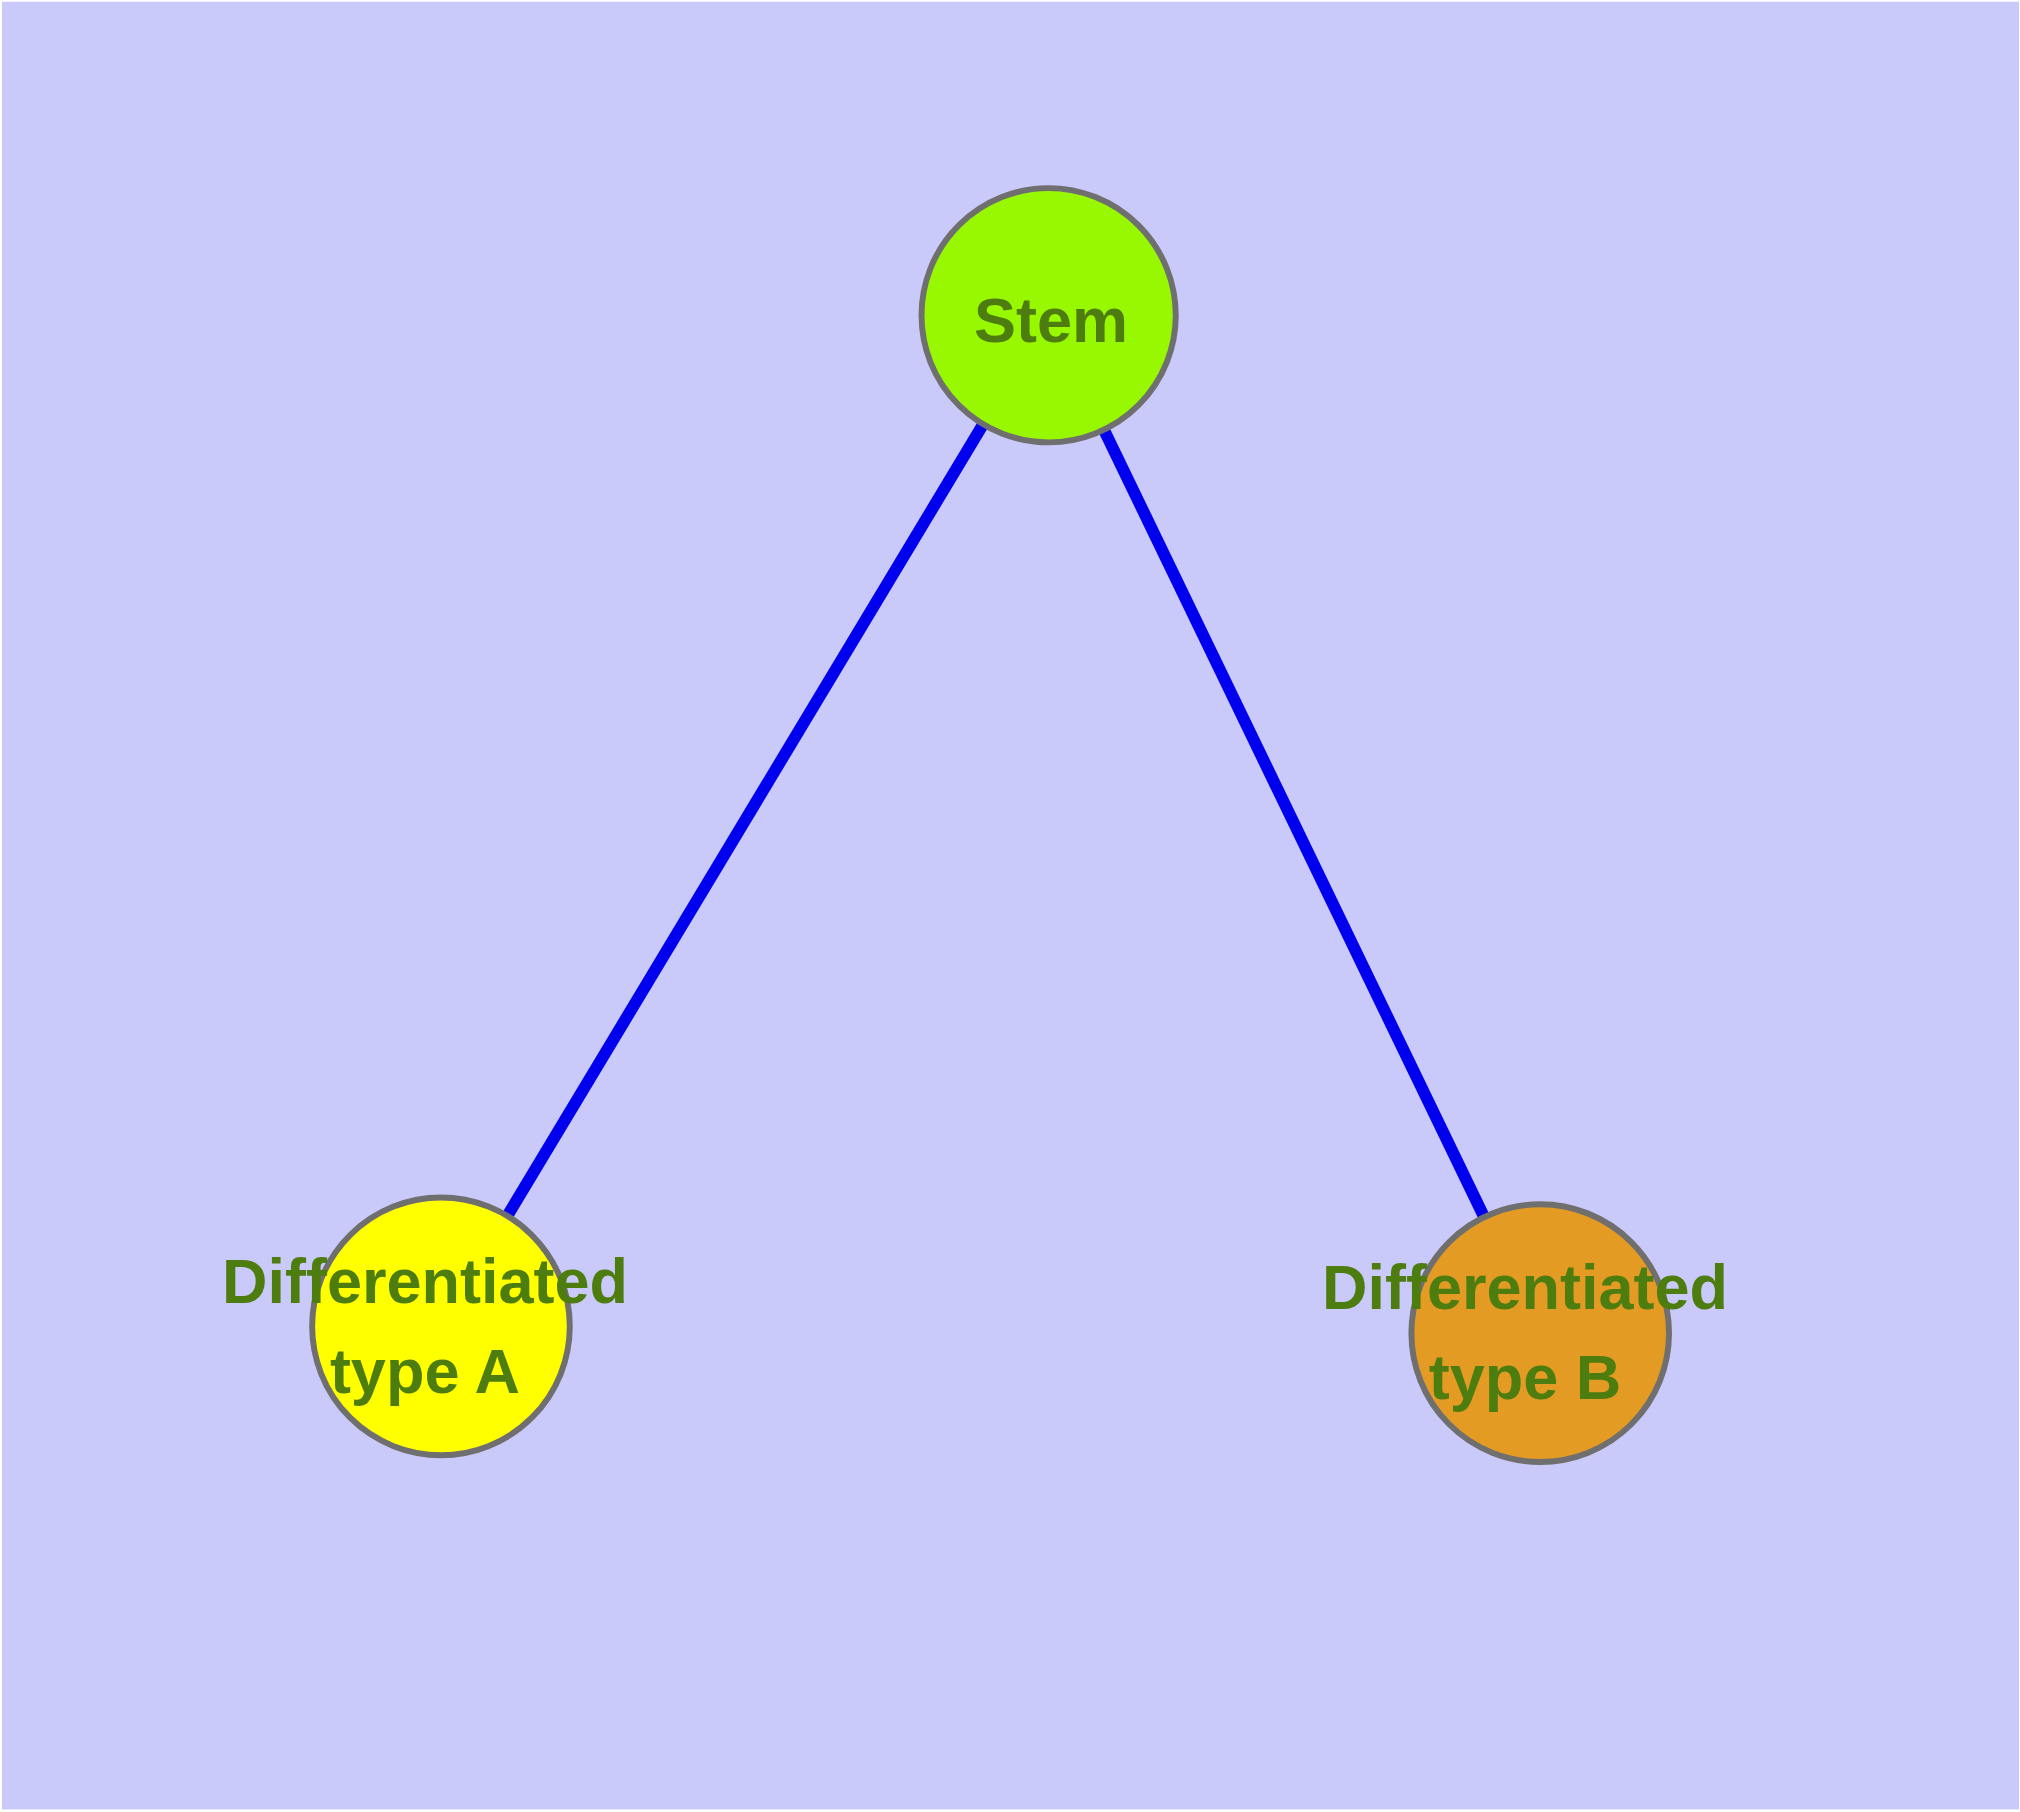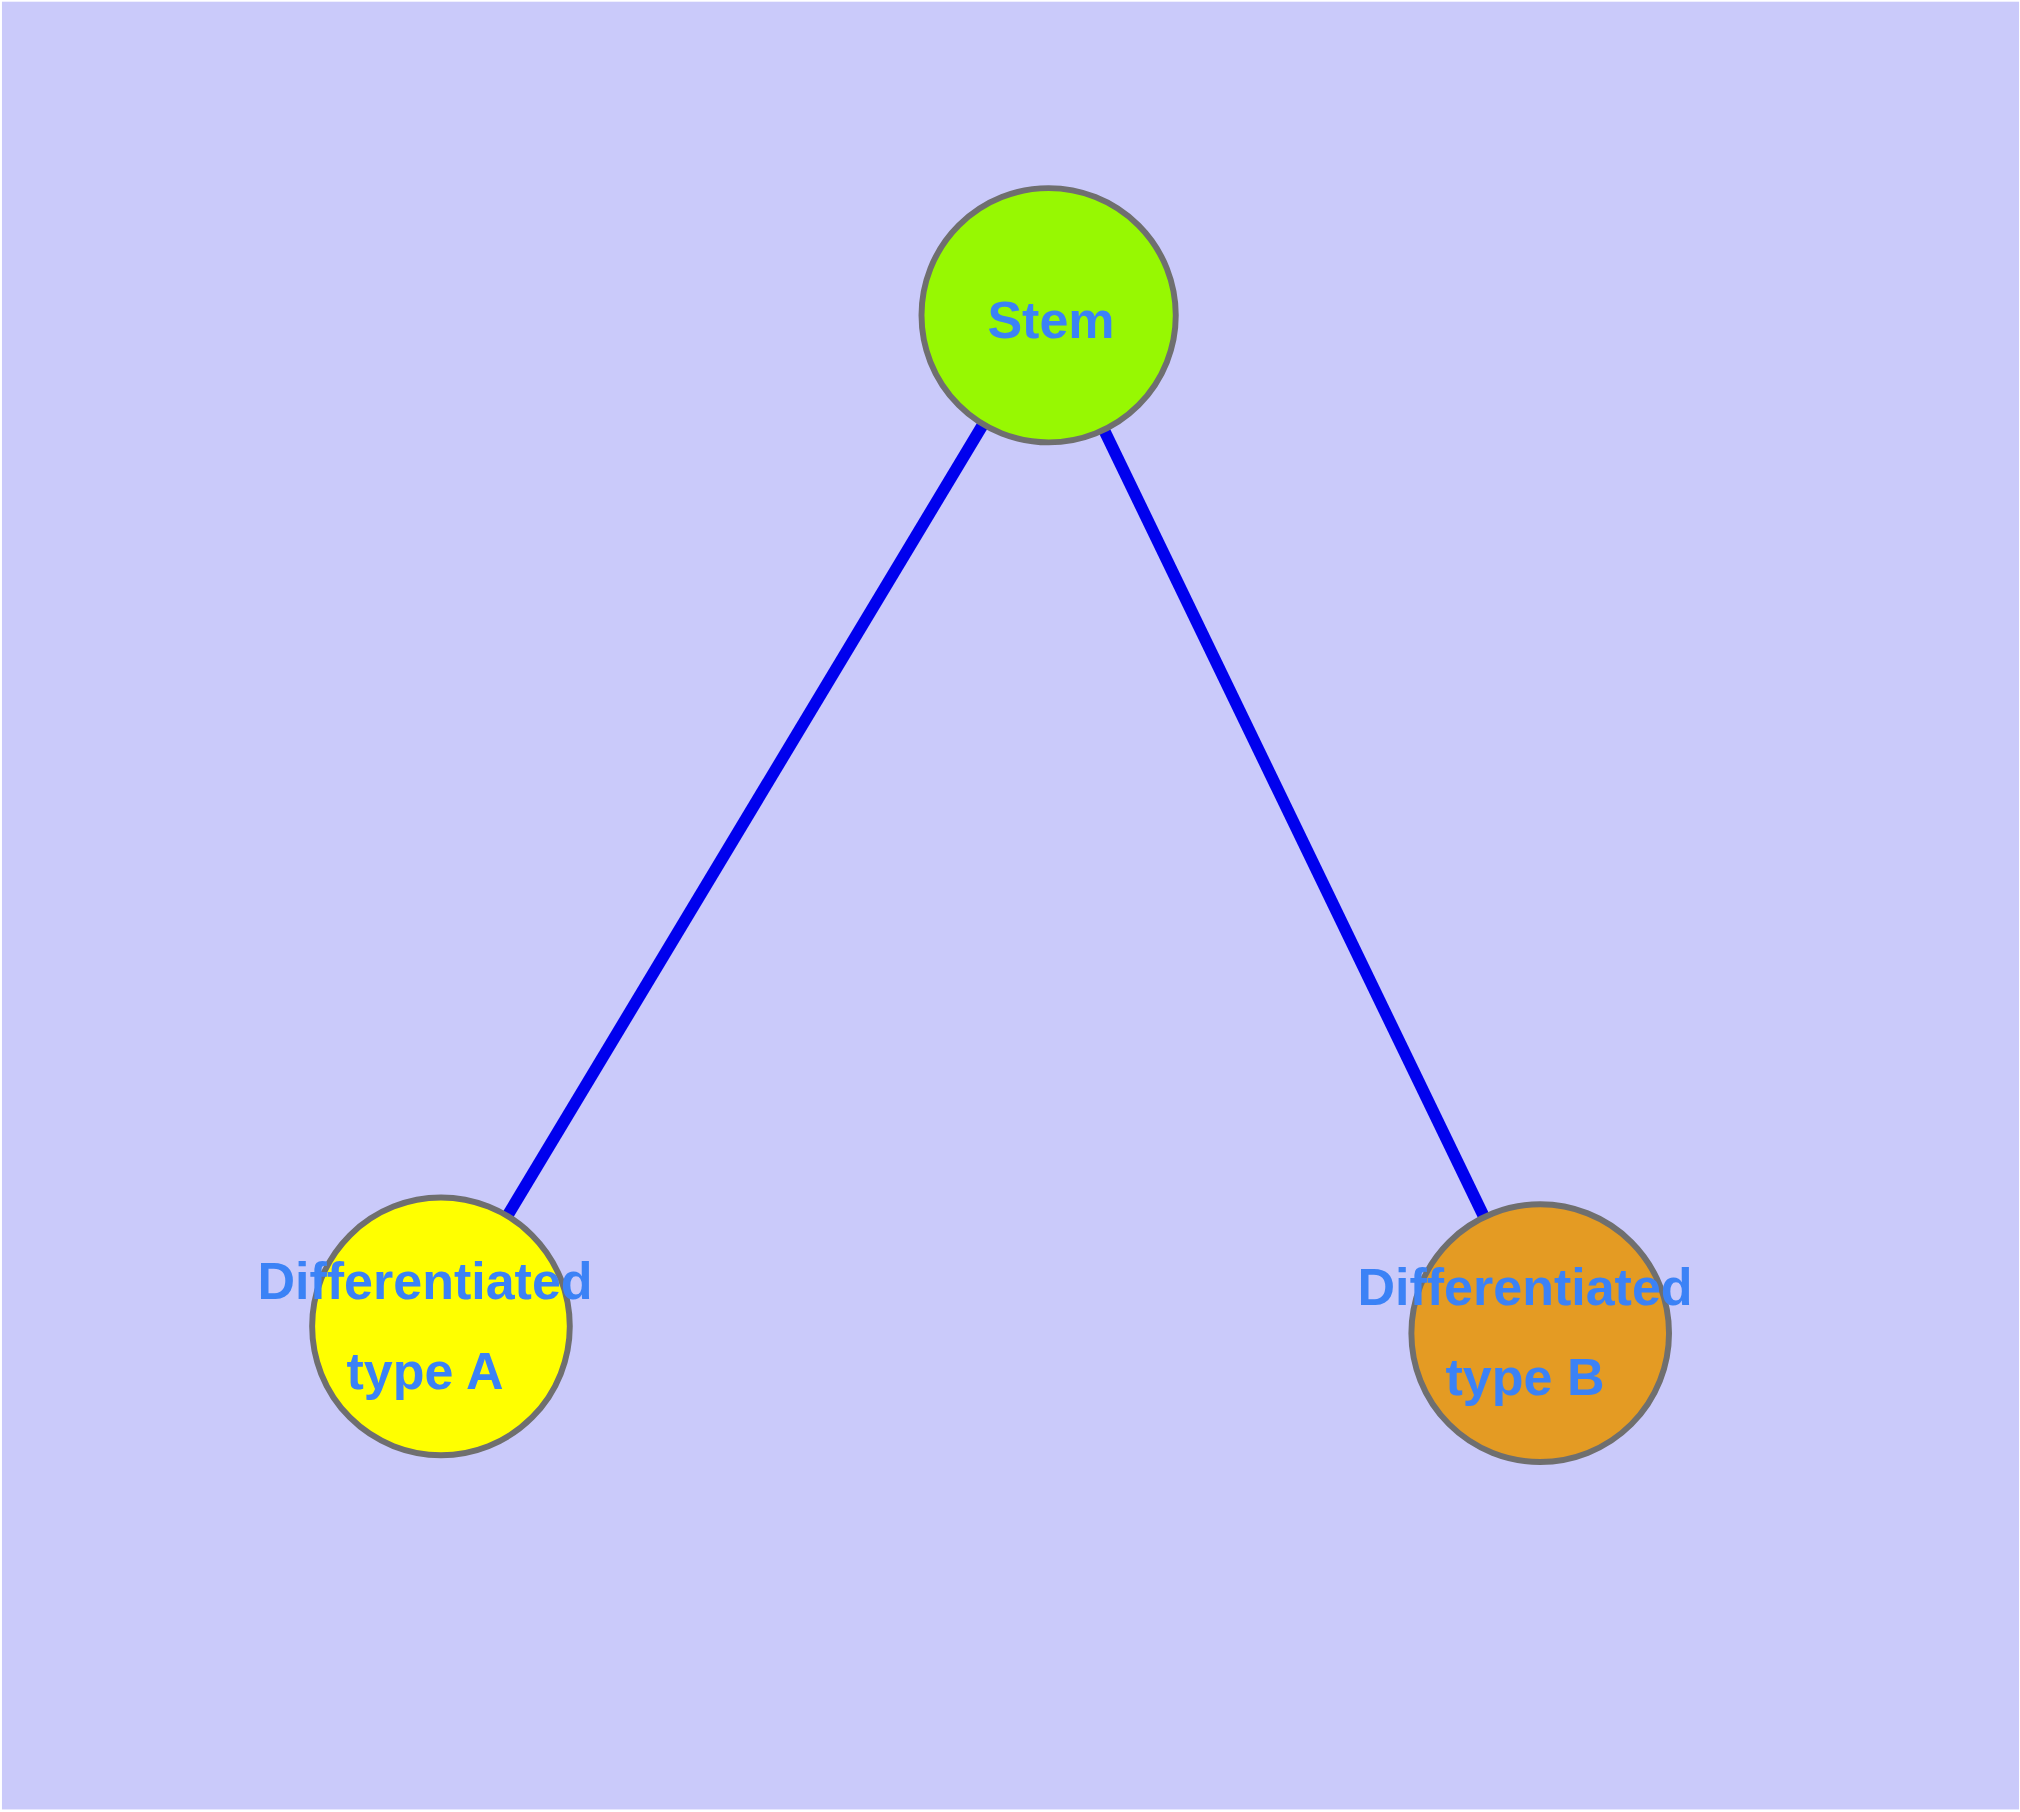--- a/index.html
+++ b/index.html
@@ -18,23 +18,23 @@
     position: absolute;
     left: 0;
     top: 0;
     width: 2021px;
     height: 1812px;
     display: block;
   }
   .node-label {
     position: absolute;
     transform: translate(-50%, -50%);
-    color: #3b82f6;
+    color: #4d7c0f;
     font-weight: bold;
-    font-size: 52px;
+    font-size: 63px;
     line-height: 90px;
     text-align: center;
     white-space: pre-line;
     letter-spacing: 0px;
     pointer-events: none;
   }
   .label-stem   { left: 1051px; top: 320px;  }
   .label-type-a { left: 425px;  top: 1326px; }
   .label-type-b { left: 1525px; top: 1332px; }
 </style>

